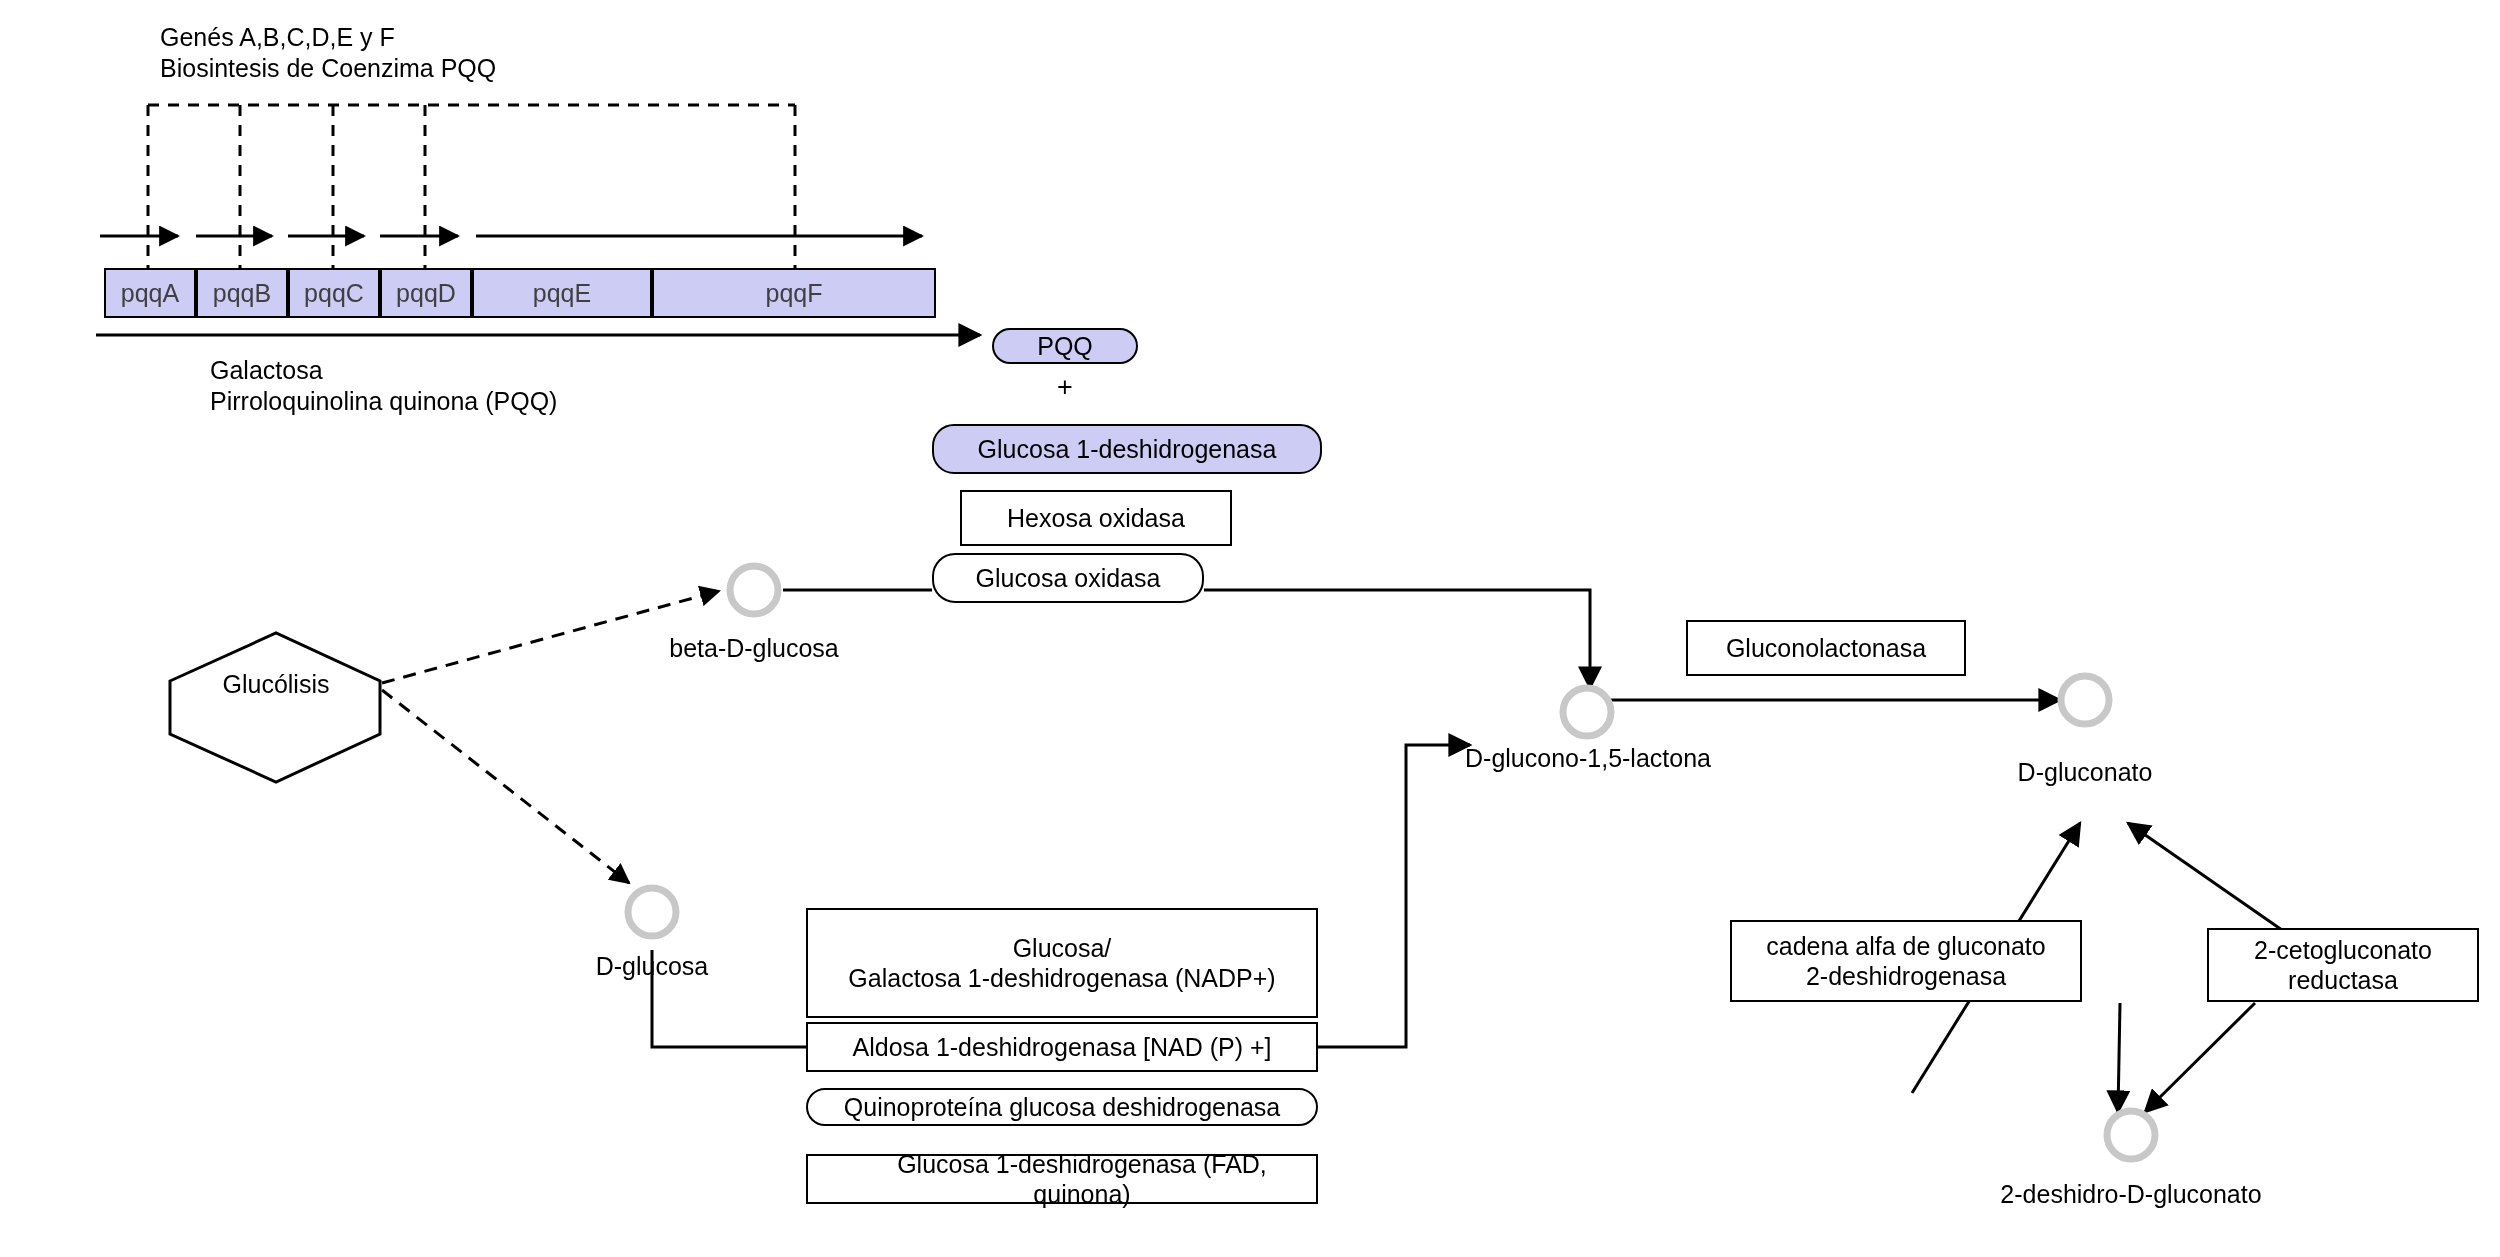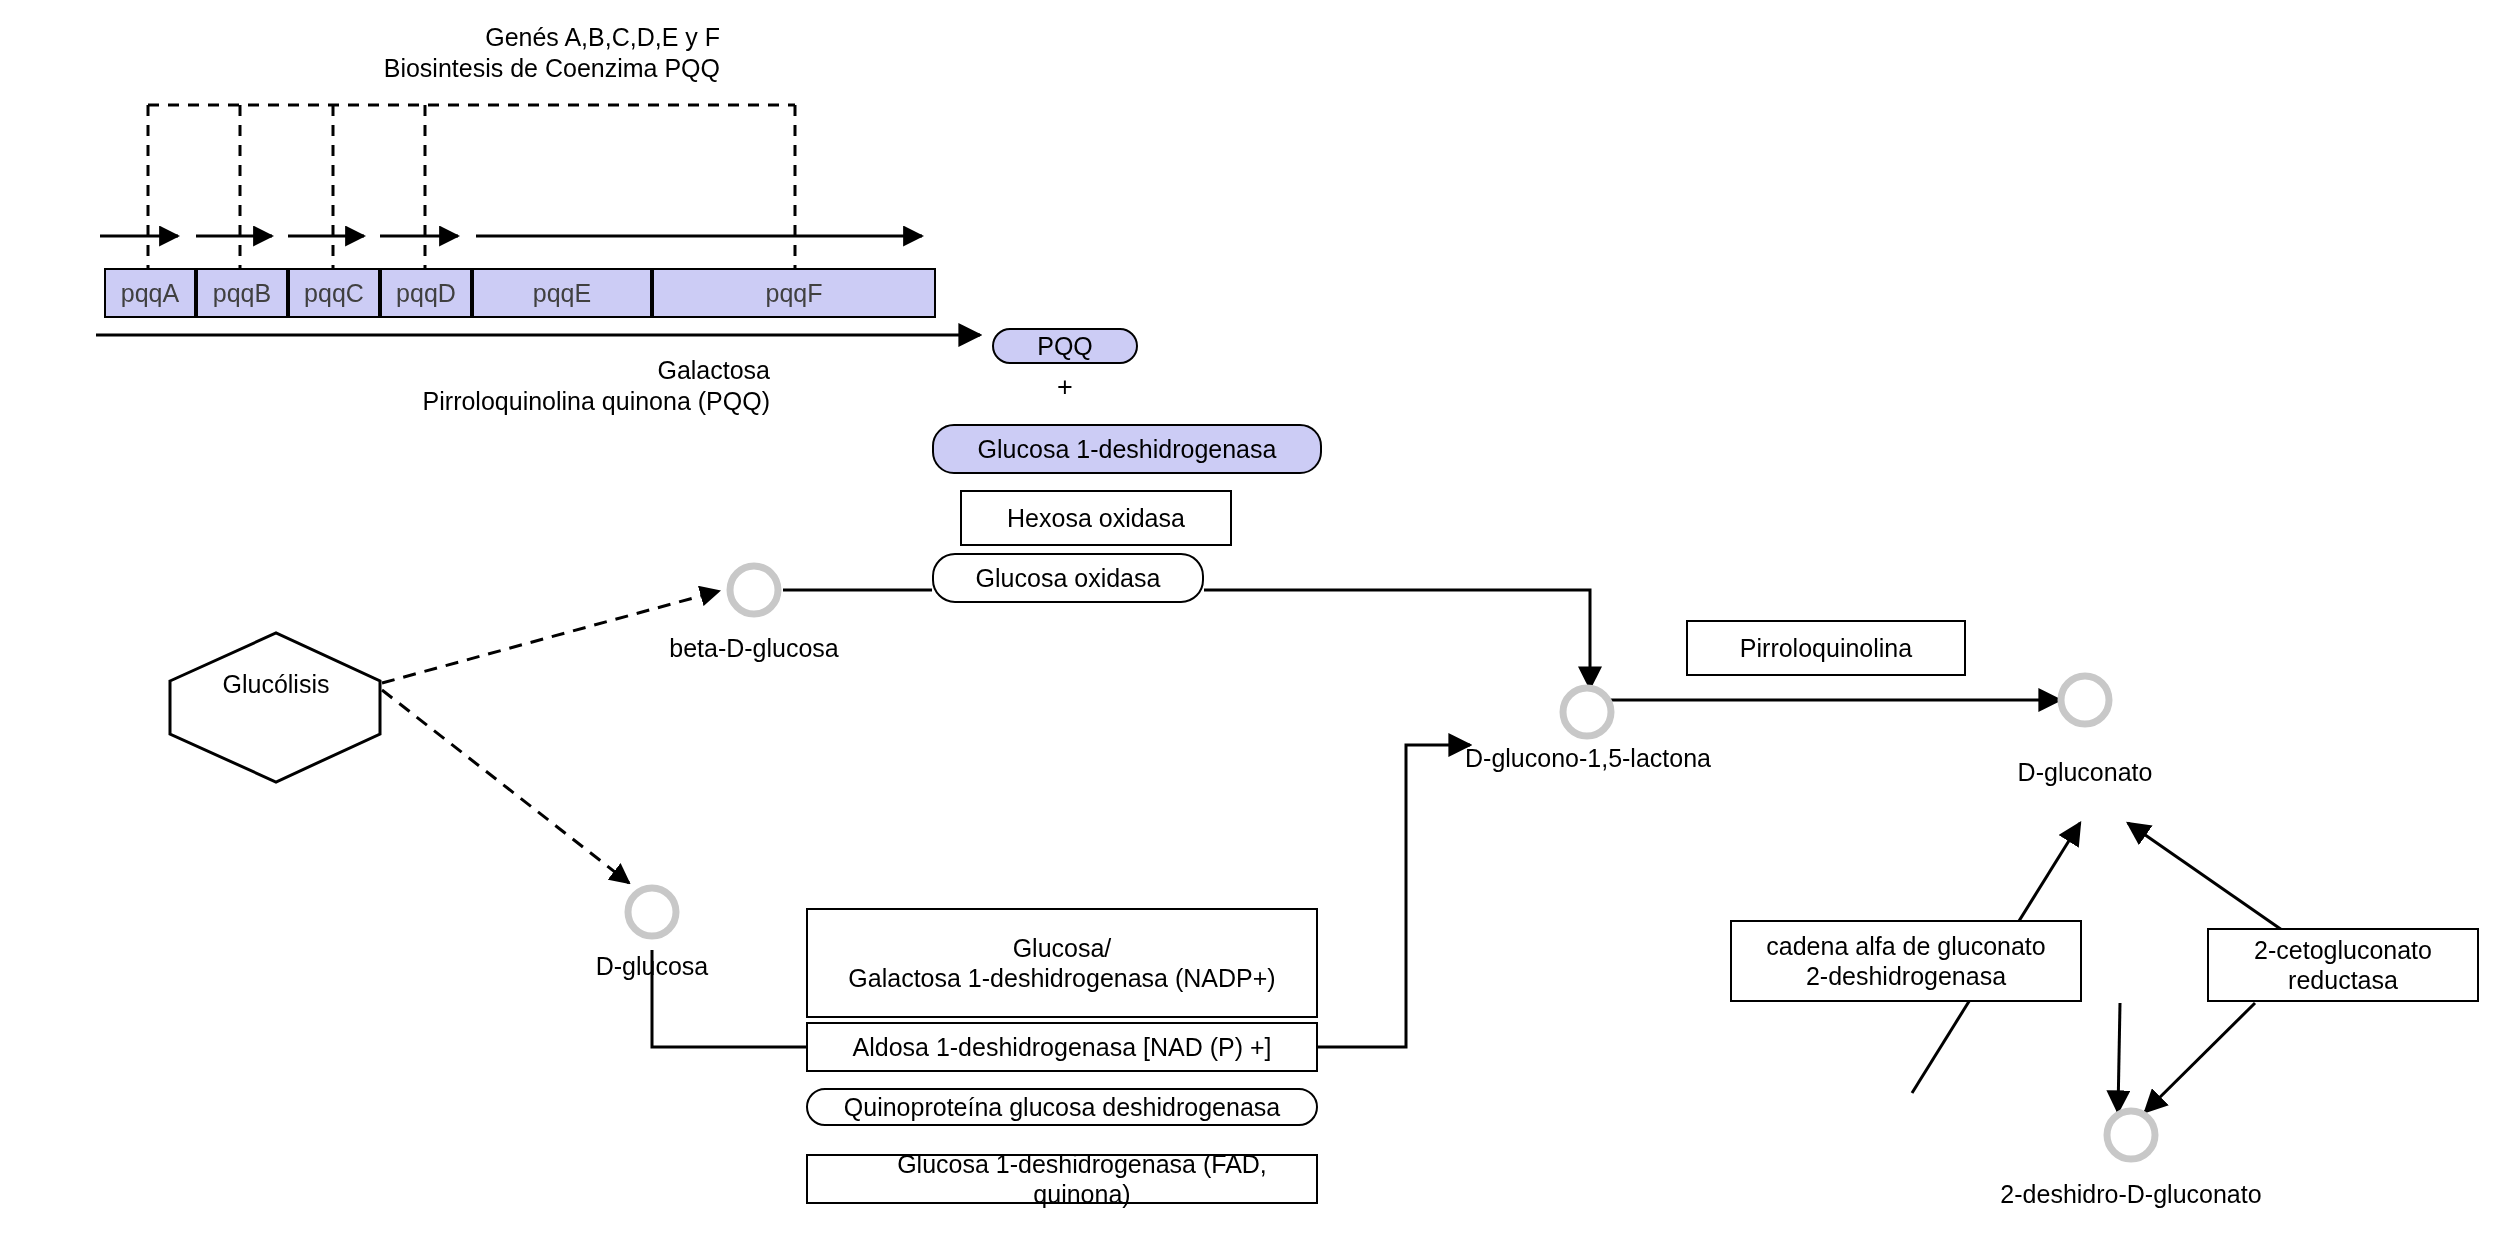--- a/index.html
+++ b/index.html
@@ -30,21 +30,21 @@
     font-size: 25px;
     color: #000;
     white-space: nowrap;
     text-align: center;
     line-height: 1.15;
   }
   .title-block {
     position: absolute;
     font-size: 25px;
     color: #000;
-    text-align: right;
+    text-align: left;
     line-height: 1.25;
     white-space: nowrap;
   }
   .gene-box {
     position: absolute;
     box-sizing: border-box;
     background: #ccccf5;
     border: 2px solid #000000;
     font-size: 25px;
     color: #404040;
@@ -175,21 +175,21 @@
   <div class="enz-box filled round" style="left:992px; top:328px; width:146px; height:36px;text-align:right;">PQQ</div>
 
   <div class="plus-sign" style="left:1030px; top:372px; width:70px;">+</div>
 
   <div class="enz-box filled round" style="left:932px; top:424px; width:390px; height:50px;">Glucosa 1-deshidrogenasa</div>
 
   <div class="enz-box" style="left:932px; top:490px; width:272px; height:56px;margin-left:28px;">Hexosa oxidasa</div>
 
   <div class="enz-box" style="left:932px; top:553px; width:272px; height:50px;border-radius:23px;">Glucosa oxidasa</div>
 
-  <div class="enz-box" style="left:1686px; top:620px; width:280px; height:56px;">Pirroloquinolina</div>
+  <div class="enz-box" style="left:1686px; top:620px; width:280px; height:56px;">Gluconolactonasa</div>
 
   <div class="enz-box" style="left:806px; top:908px; width:512px; height:110px;">Glucosa/
 Galactosa 1-deshidrogenasa (NADP+)</div>
 
   <div class="enz-box" style="left:806px; top:1022px; width:512px; height:50px;">Aldosa 1-deshidrogenasa [NAD (P) +]</div>
 
   <div class="enz-box round" style="left:806px; top:1088px; width:512px; height:38px;">Quinoproteína glucosa deshidrogenasa</div>
 
   <div class="enz-box" style="left:806px; top:1154px; width:512px; height:50px;padding-left:40px;">Glucosa 1-deshidrogenasa (FAD, quinona)</div>
 

